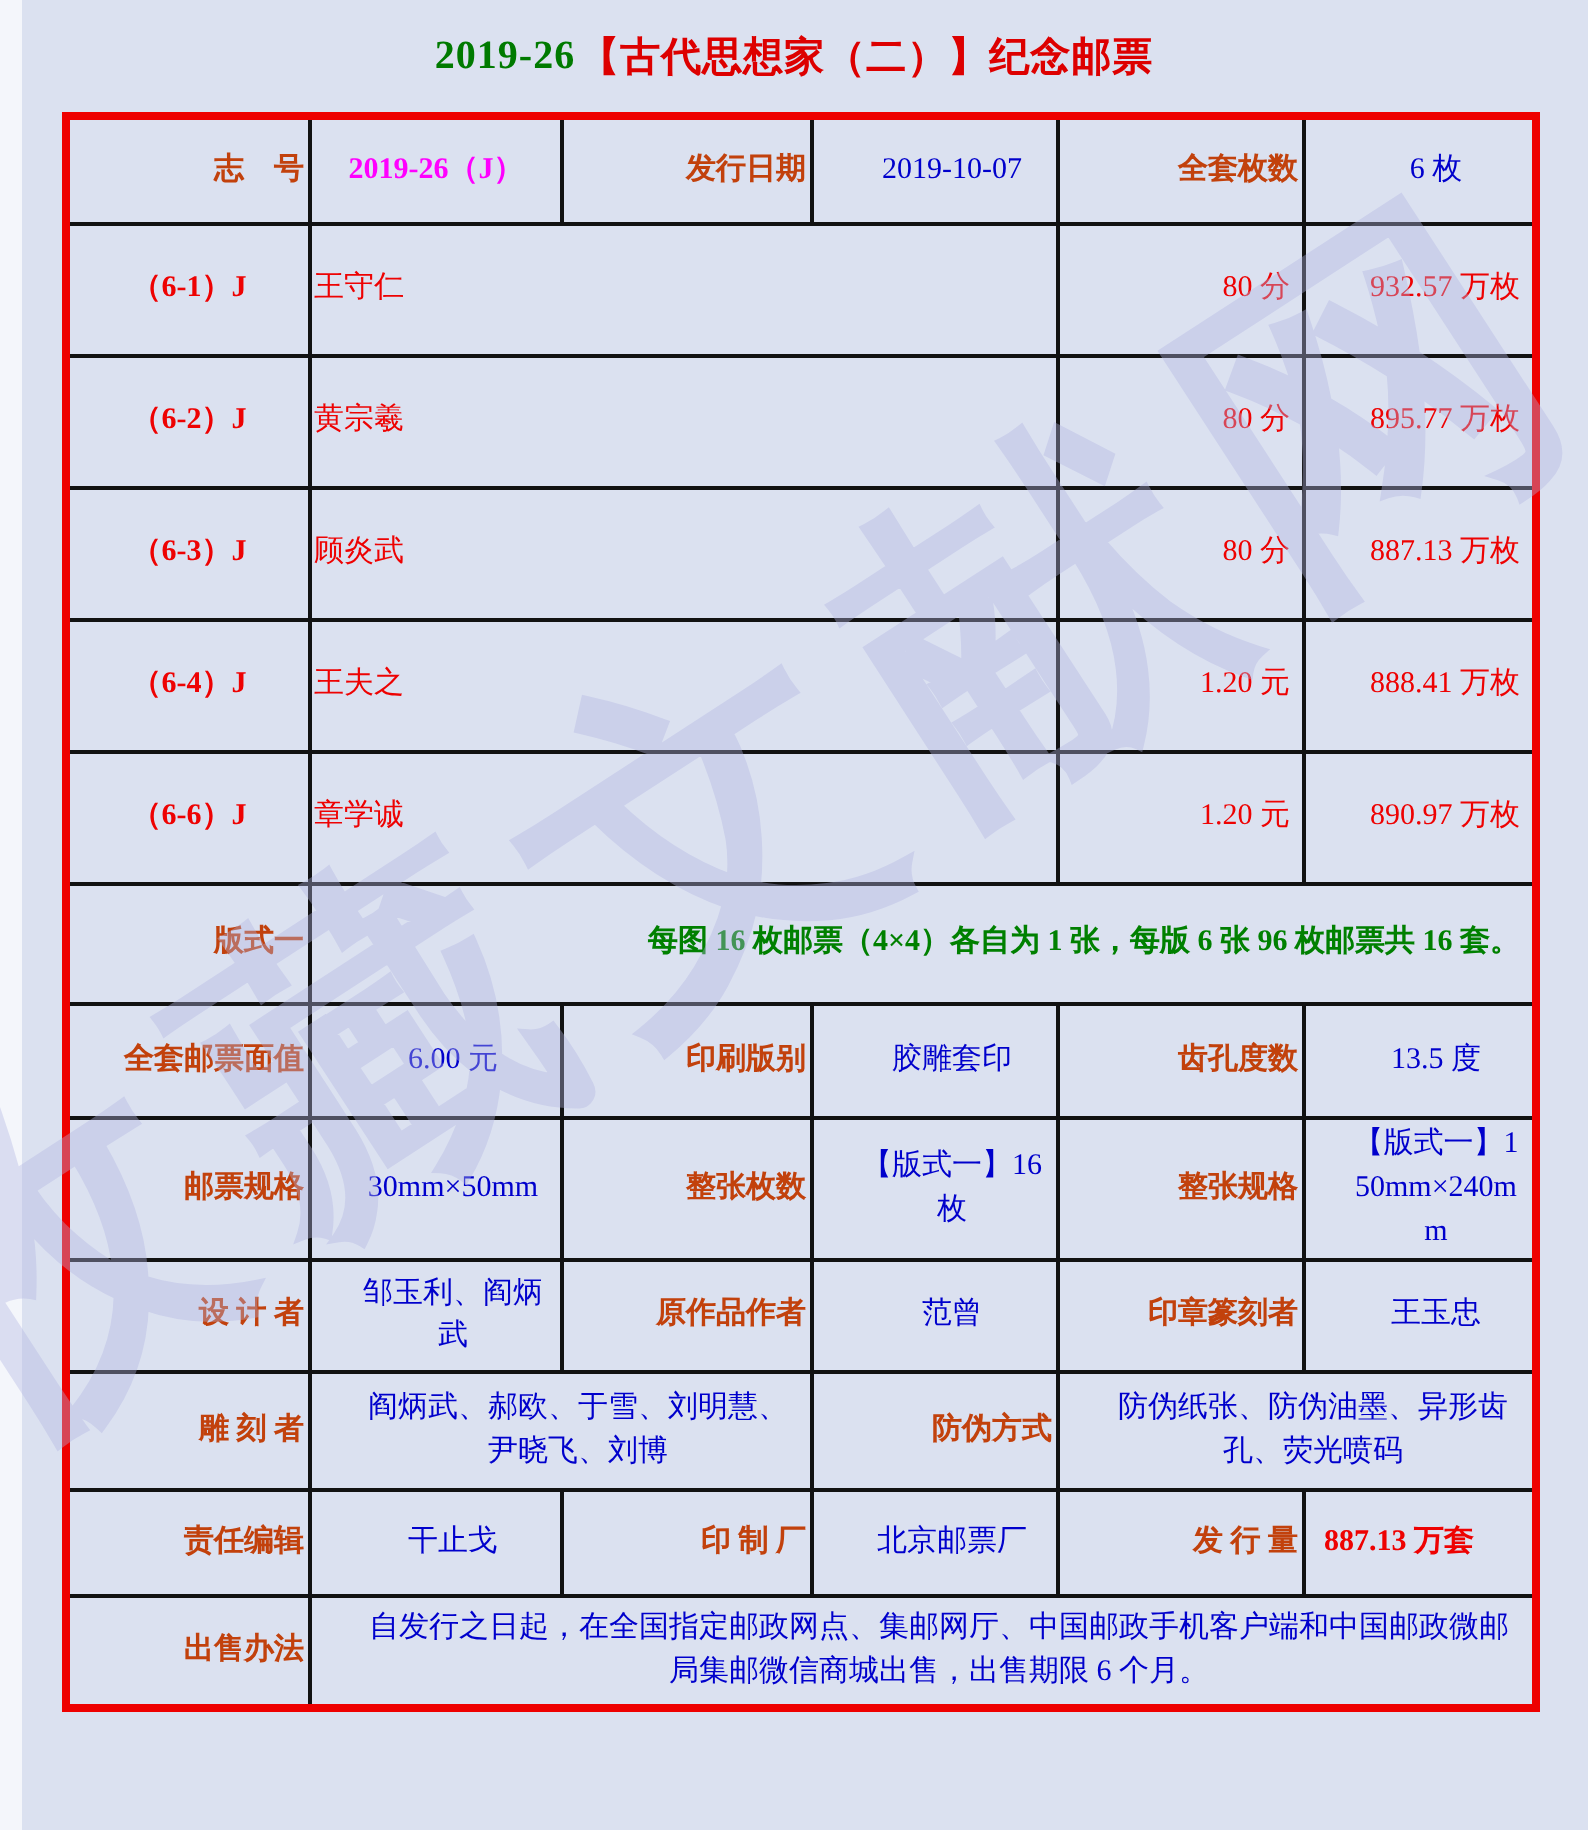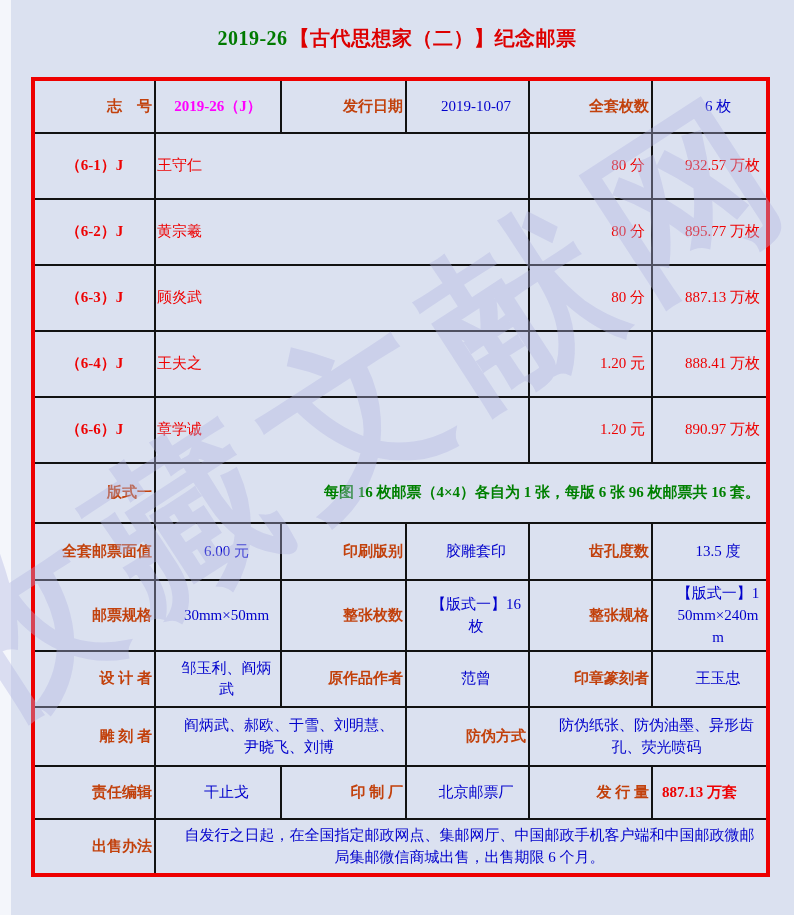--- a/index.html
+++ b/index.html
@@ -7,21 +7,21 @@
     width:794px;height:915px;
     background:#dbe1f0;
     font-family:"Liberation Serif","DejaVu Serif",serif;
     position:relative;overflow:hidden;
   }
   .left-gutter{
     position:absolute;left:0;top:0;width:11px;height:915px;
     background:#f4f6fb;
   }
   .page-title{
-    height:77px;box-sizing:border-box;
+    height:56px;box-sizing:border-box;
     display:flex;align-items:center;justify-content:center;
     font-size:20px;font-weight:bold;letter-spacing:0.5px;
   }
   .title-code{color:#007a00;margin-right:2px;}
   .title-text{color:#dd0000;}
   table.stamp-table{
     border-collapse:collapse;table-layout:fixed;
     width:735px;margin-left:31px;
     border:4px solid #ee0000;
     position:relative;z-index:1;

